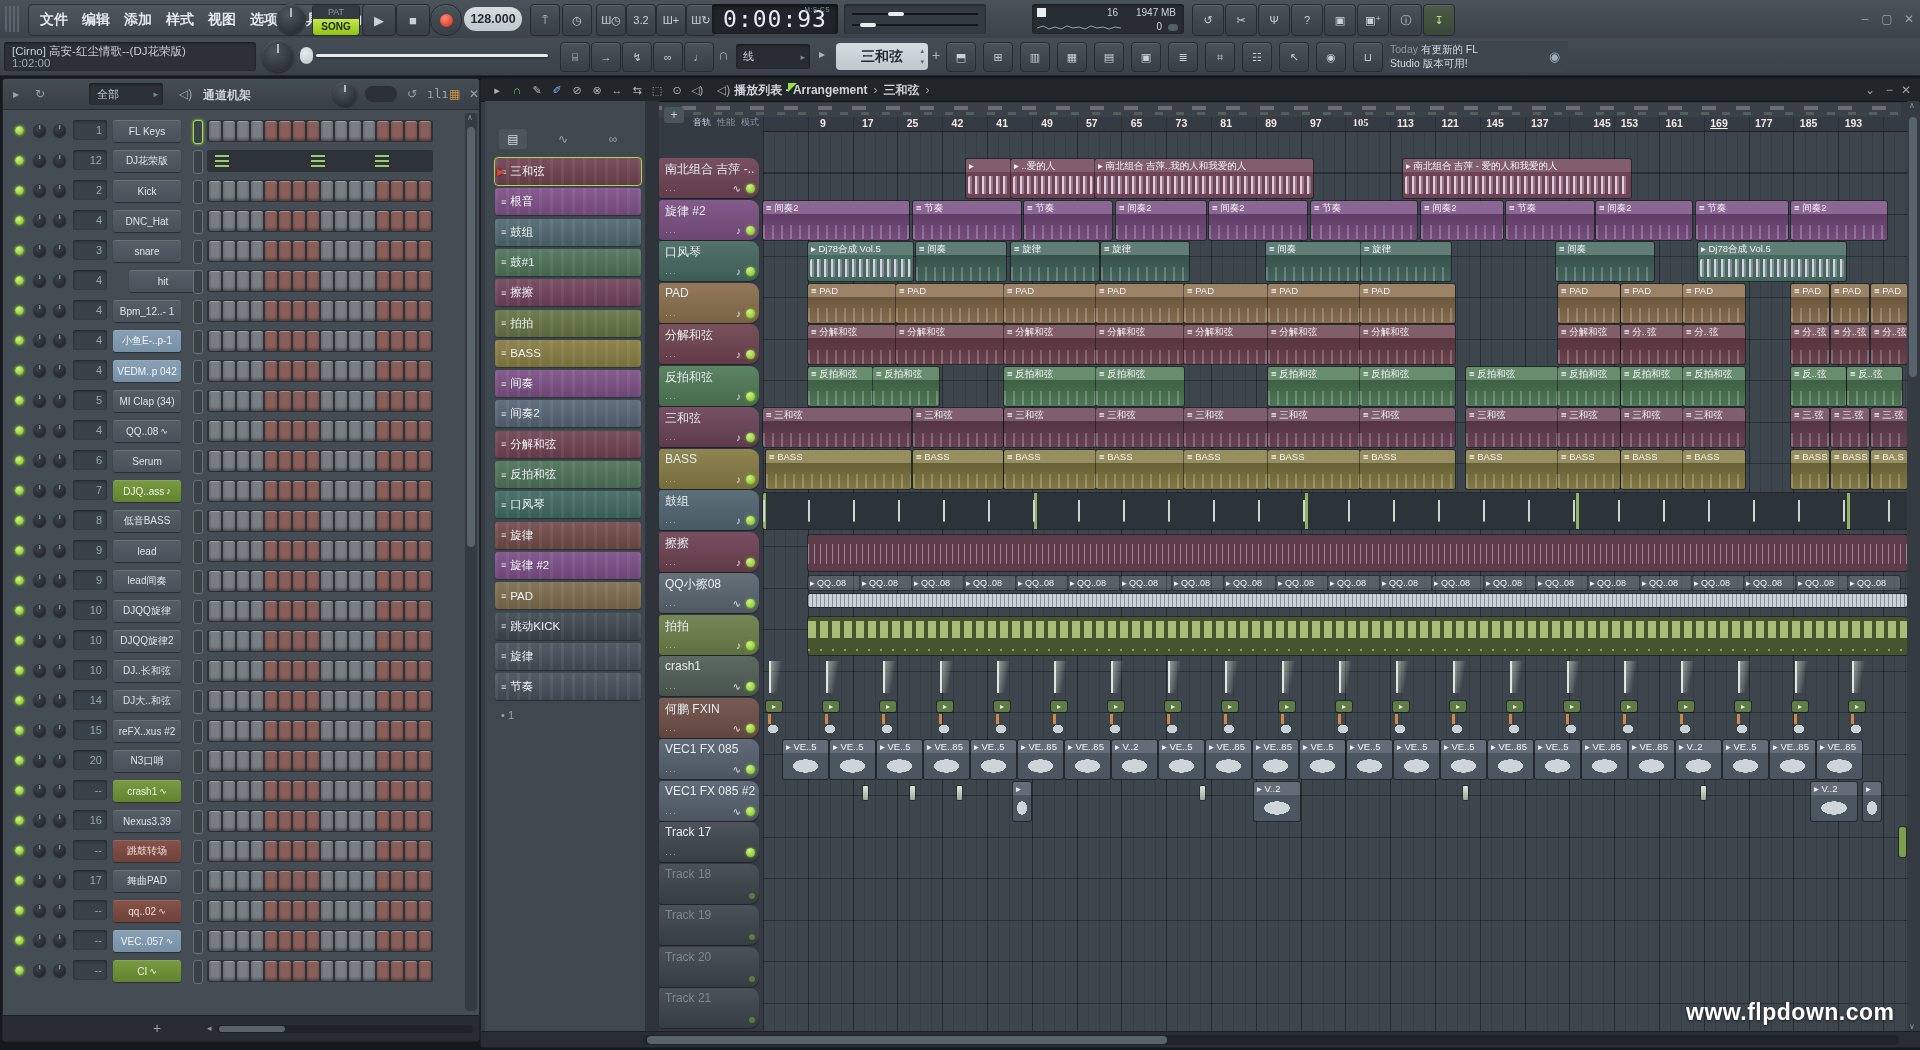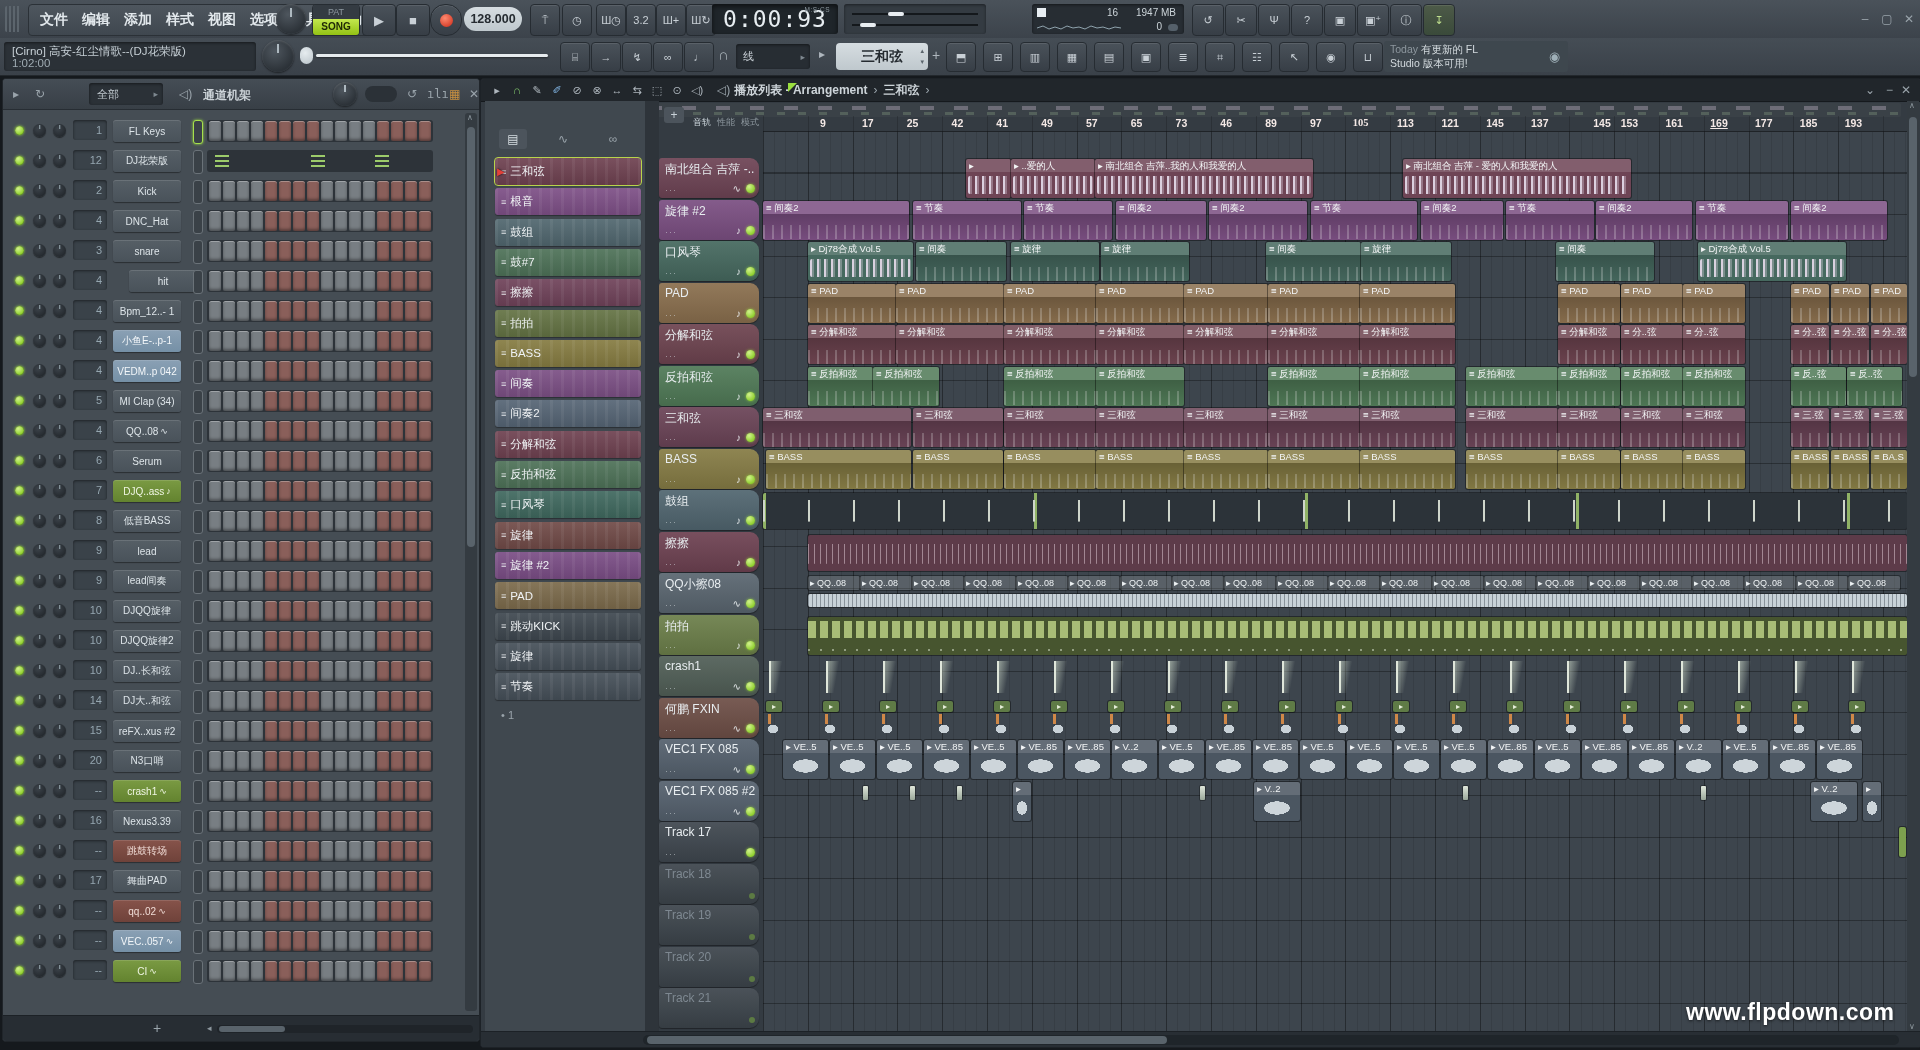--- a/index.html
+++ b/index.html
@@ -1171,21 +1171,21 @@
         <div class="pitem" style="top: 87.3px; background-color: rgb(125, 79, 134);">
           <span class="mi">≡</span>
           <span>根音</span>
         </div>
         <div class="pitem" style="top: 117.6px; background-color: rgb(80, 102, 110);">
           <span class="mi">≡</span>
           <span>鼓组</span>
         </div>
         <div class="pitem" style="top: 147.9px; background-color: rgb(77, 113, 87);">
           <span class="mi">≡</span>
-          <span>鼓#7</span>
+          <span>鼓#1</span>
         </div>
         <div class="pitem" style="top: 178.2px; background-color: rgb(111, 66, 89);">
           <span class="mi">≡</span>
           <span>擦擦</span>
         </div>
         <div class="pitem" style="top: 208.5px; background-color: rgb(99, 114, 67);">
           <span class="mi">≡</span>
           <span>拍拍</span>
         </div>
         <div class="pitem" style="top: 238.8px; background-color: rgb(133, 123, 65);">
@@ -1246,21 +1246,21 @@
   <div id="timeline">
       <span class="tl-num" style="left: 60px;">9</span>
       <span class="tl-num" style="left: 104.8px;">17</span>
       <span class="tl-num" style="left: 149.6px;">25</span>
       <span class="tl-num" style="left: 194.4px;">42</span>
       <span class="tl-num" style="left: 239.2px;">41</span>
       <span class="tl-num" style="left: 284px;">49</span>
       <span class="tl-num" style="left: 328.8px;">57</span>
       <span class="tl-num" style="left: 373.6px;">65</span>
       <span class="tl-num" style="left: 418.4px;">73</span>
-      <span class="tl-num" style="left: 463.2px;">46</span>
+      <span class="tl-num" style="left: 463.2px;">81</span>
       <span class="tl-num" style="left: 508px;">89</span>
       <span class="tl-num" style="left: 552.8px;">97</span>
       <span class="tl-num" style="left: 597.6px; font-family: Liberation Serif, serif;">105</span>
       <span class="tl-num" style="left: 642.4px;">113</span>
       <span class="tl-num" style="left: 687.2px;">121</span>
       <span class="tl-num" style="left: 732px;">145</span>
       <span class="tl-num" style="left: 776.8px;">137</span>
       <span class="tl-num" style="left: 839px;">145</span>
       <span class="tl-num" style="left: 866.4px;">153</span>
       <span class="tl-num" style="left: 911.2px;">161</span>

